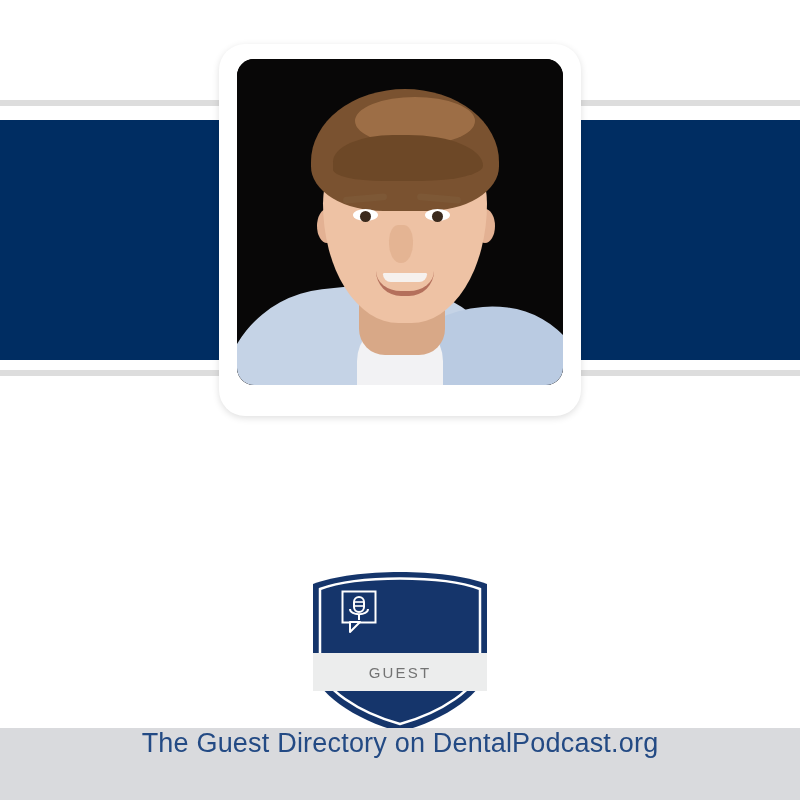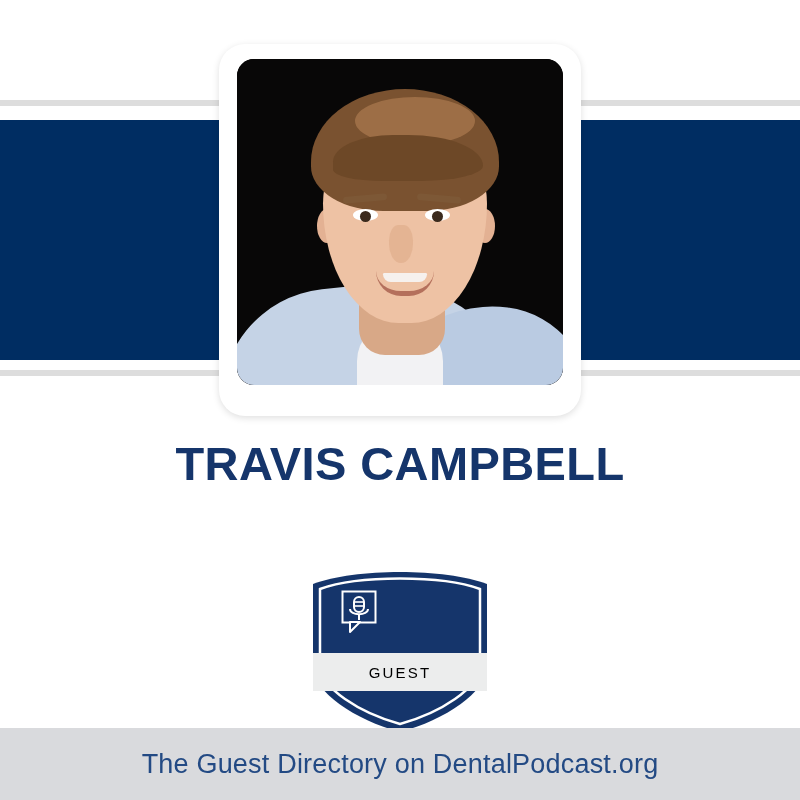--- a/index.html
+++ b/index.html
@@ -260,36 +260,36 @@
   .ribbon-notch {
     position: absolute;
     top: 91px;
     width: 7px;
     height: 8px;
     background: #6e7888;
   }
   .ribbon-notch.l { left: 3px; }
   .ribbon-notch.r { left: 170px; }
   .ribbon-label {
-    color: #000000;
+    color: #737373;
     font-size: 15px;
     letter-spacing: 2.2px;
     font-weight: normal;
   }
 
   
   .footer {
     position: absolute;
     left: 0;
     top: 728px;
     width: 800px;
     height: 72px;
     background: #d9dadd;
     display: flex;
-    align-items: center;
+    align-items: flex-start;
     justify-content: center;
   }
   .footer-text {
     color: #234a84;
     font-size: 27px;
     letter-spacing: 0.2px;
   }
 </style>
 </head>
 <body>
@@ -317,21 +317,20 @@
     <div class="ph-brow r"></div>
     <div class="ph-eye l"></div>
     <div class="ph-eye r"></div>
     <div class="ph-pupil l"></div>
     <div class="ph-pupil r"></div>
     <div class="ph-nose"></div>
     <div class="ph-teeth"></div>
     <div class="ph-mouth"></div>
   </div>
 
-  <div class="name">TRAVIS CAMPBELL</div>
 
   <div class="badge">
     <svg width="180" height="172" viewBox="0 0 180 172">
       <path d="M3 22 C 45 6, 135 6, 177 22 L 177 104 C 177 130, 135 158, 90 170 C 45 158, 3 130, 3 104 Z" fill="#15356b"></path>
       <path d="M10 27 C 48 13, 132 13, 170 27 L 170 103 C 170 126, 130 151, 90 162 C 50 151, 10 126, 10 103 Z" fill="none" stroke="#ffffff" stroke-width="2.5"></path>
     </svg>
 
     <div class="badge-icon">
       <svg width="38" height="44" viewBox="0 0 38 44">
         <rect x="1.5" y="1.5" width="33" height="31" fill="none" stroke="#ffffff" stroke-width="2"></rect>

